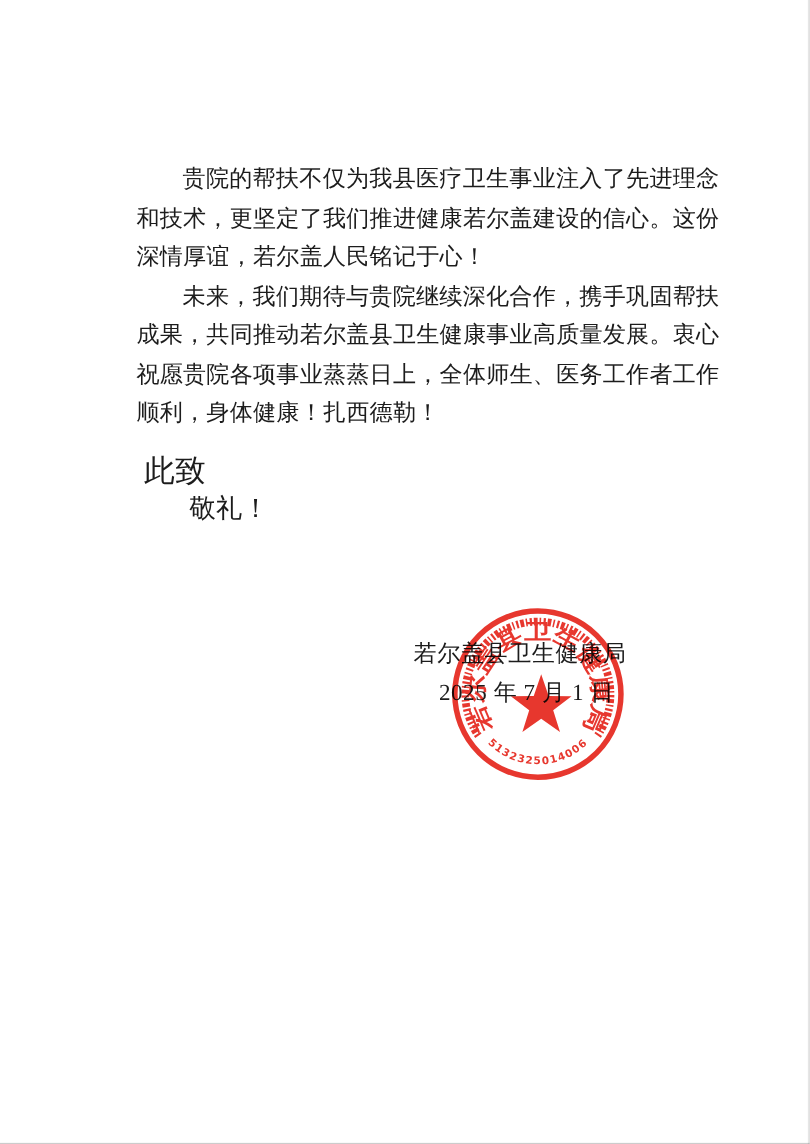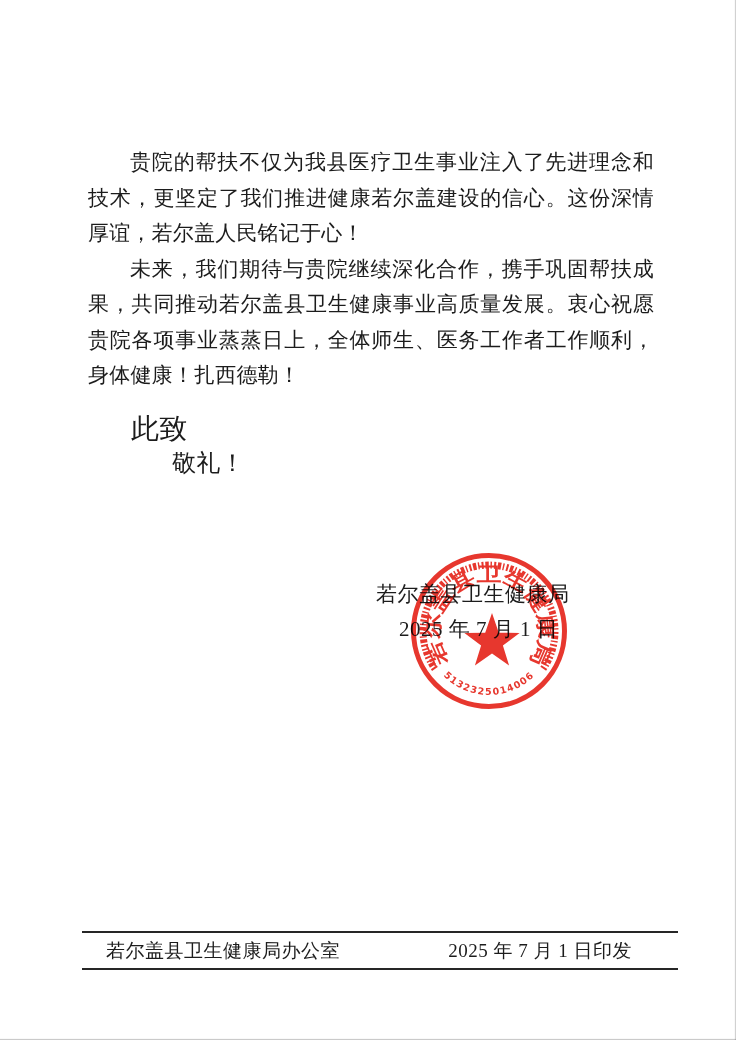--- a/index.html
+++ b/index.html
@@ -25,21 +25,21 @@
     box-shadow:inset -2px 0 1px -1px rgba(110,110,110,.35),
                inset 0 -2px 1px -1px rgba(110,110,110,.40);
   }
 
   .body-text{
     position:absolute;left:88px;top:145px;width:566px;
     font-size:21px;line-height:35.5px;
     text-align:justify;
     letter-spacing:.2px;
   }
-  .body-text p{text-indent:2em;}
+  .body-text p{text-indent:2em;margin-left:36px;}
 
   .closing-lead{
     font-size:28px;line-height:35.5px;margin-top:17px;
     padding-left:43px;
   }
   .closing-salute{
     font-size:24px;line-height:35.5px;
     padding-left:84px;
   }
 
@@ -103,18 +103,14 @@
     <path d="M 30.9 122.9 A 66 66 0 1 1 139.1 122.9" fill="none" stroke="var(--seal-red)" stroke-width="7" stroke-dasharray="2 1.7 3.4 1.7 1.4 2.2"></path>
     <text class="ring-text">
       <textPath href="#sealTextArc" xlink:href="#sealTextArc" startOffset="50%" text-anchor="middle" textLength="222" lengthAdjust="spacingAndGlyphs">若尔盖县卫生健康局</textPath>
     </text>
     <polygon fill="var(--seal-red)" points="88,67 94.8,86.7 115.6,87 98.9,99.6 105.1,119.5 88,107.5 70.9,119.5 77.1,99.6 60.4,87 81.2,86.7"></polygon>
     <text class="code-text">
       <textPath href="#sealCodeArc" xlink:href="#sealCodeArc" startOffset="50%" text-anchor="middle">5132325014006</textPath>
     </text>
   </svg>
 
-  <div class="footer">
-    <span>若尔盖县卫生健康局办公室</span>
-    <span>2025 年 7 月 1 日印发</span>
-  </div>
 
 </div>
 
 </body></html>

